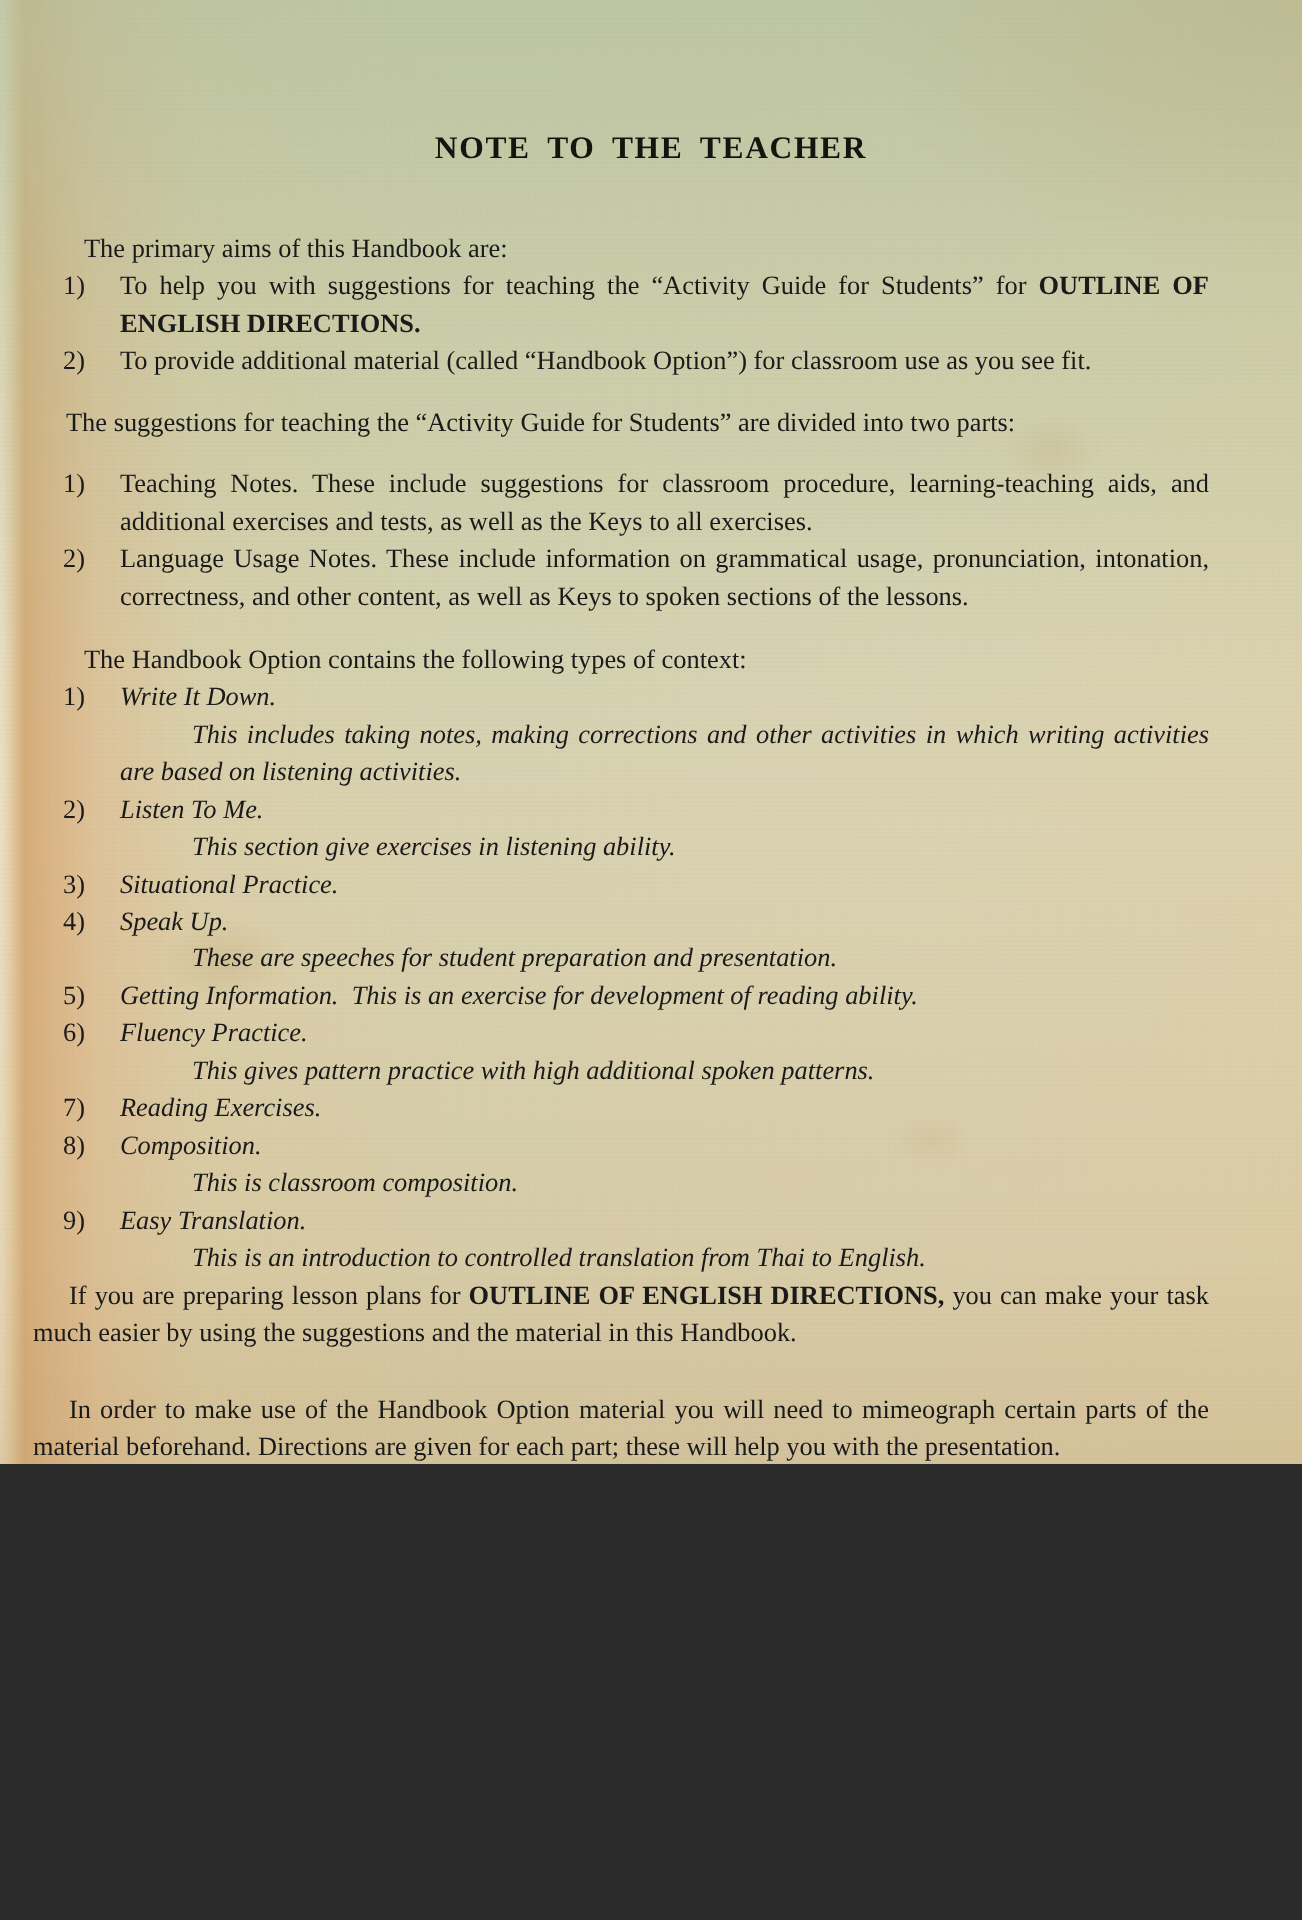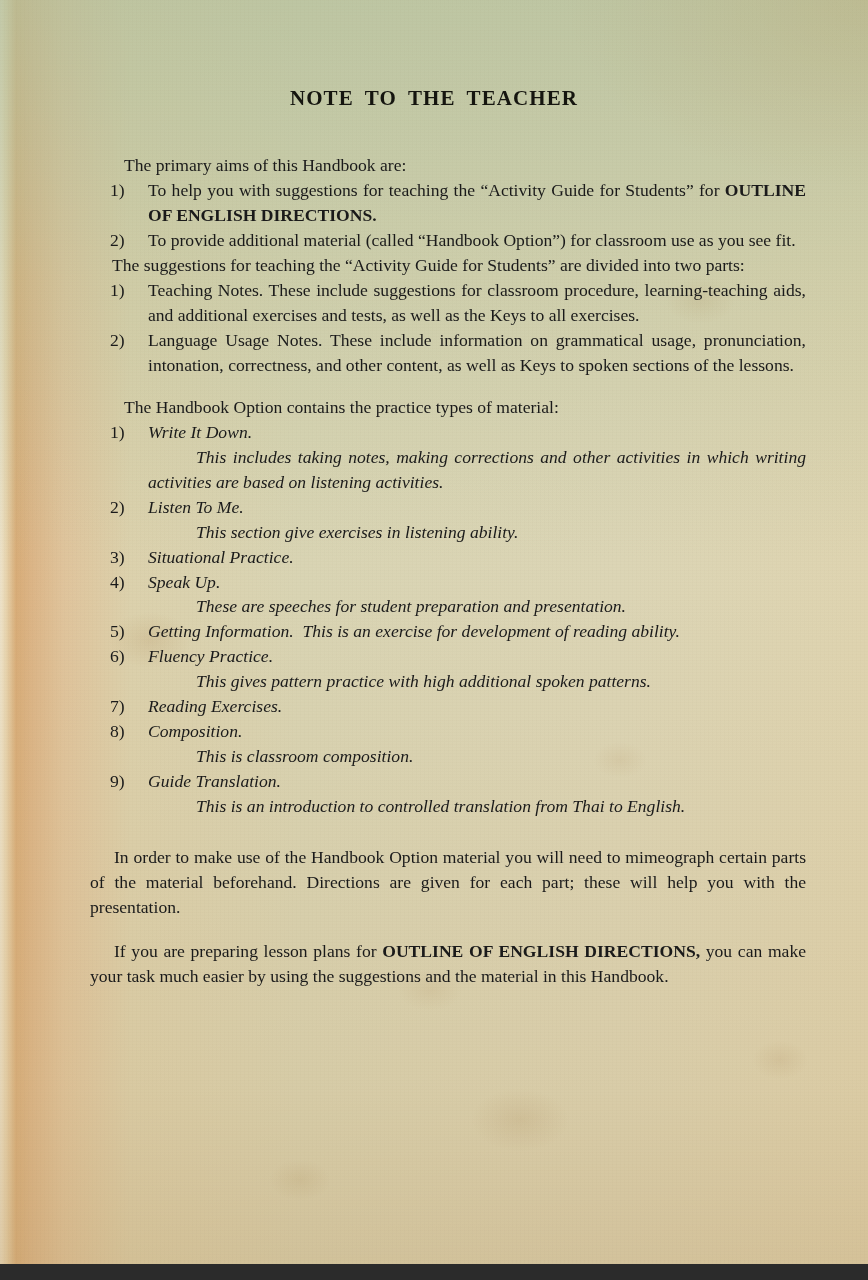--- a/index.html
+++ b/index.html
@@ -4,21 +4,21 @@
 <style>
   html, body {
     margin: 0;
     padding: 0;
     background: #2b2b2b;
   }
 
   .page {
     position: relative;
     width: 868px;
-    height: 1264px;
+    height: 976px;
     overflow: hidden;
     font-family: "Liberation Serif", "DejaVu Serif", serif;
     color: #1a1a1a;
     background-color: #ddd7b9;
     background-image:
       
       radial-gradient(ellipse 60px 40px at 150px 640px, rgba(166,124,70,0.16), rgba(166,124,70,0) 70%),
       radial-gradient(ellipse 50px 34px at 700px 300px, rgba(166,124,70,0.13), rgba(166,124,70,0) 70%),
       radial-gradient(ellipse 70px 45px at 520px 1120px, rgba(160,120,66,0.14), rgba(160,120,66,0) 70%),
       radial-gradient(ellipse 44px 30px at 300px 1180px, rgba(160,120,66,0.12), rgba(160,120,66,0) 70%),
@@ -67,36 +67,36 @@
     text-align: center;
     font-size: 21px;
     font-weight: bold;
     letter-spacing: 1.1px;
     word-spacing: 5px;
     color: #15150f;
   }
 
   .body {
     margin-top: 42px;
-    padding-left: 102px;
+    padding-left: 34px;
     padding-right: 62px;
     font-size: 17.6px;
     line-height: 1.42;
   }
 
   p.para {
     margin: 0;
     text-align: justify;
     text-indent: 22px;
   }
   p.para.gap-before { margin-top: 17px; }
 
   
   p.hang-flush {
-    margin: 0;
+    margin: 16px;
     text-align: justify;
     text-indent: 22px;
     margin-left: -12px;
   }
 
   
   p.closing {
     margin: 0;
     text-align: justify;
     text-indent: 24px;
@@ -177,21 +177,21 @@
         <li>
           <span class="num">1)</span>
           <span class="itext">Teaching Notes. These include suggestions for classroom procedure, learning-teaching aids, and additional exercises and tests, as well as the Keys to all exercises.</span>
         </li>
         <li>
           <span class="num">2)</span>
           <span class="itext">Language Usage Notes. These include information on grammatical usage, pronunciation, intonation, correctness, and other content, as well as Keys to spoken sections of the lessons.</span>
         </li>
       </ol>
 
-      <p class="para gap-before">The Handbook Option contains the practice types of material:</p>
+      <p class="para gap-before">The Handbook Option contains the following types of context:</p>
 
       <ol class="numlist list-c">
         <li>
           <span class="num">1)</span>
           <span class="itext">
             <span>Write It Down.</span>
             <span class="desc">This includes taking notes, making corrections and other activities in which writing activities are based on listening activities.</span>
           </span>
         </li>
         <li>
@@ -237,25 +237,25 @@
         <li>
           <span class="num">8)</span>
           <span class="itext">
             <span>Composition.</span>
             <span class="desc">This is classroom composition.</span>
           </span>
         </li>
         <li>
           <span class="num">9)</span>
           <span class="itext">
-            <span>Guide Translation.</span>
+            <span>Easy Translation.</span>
             <span class="desc">This is an introduction to controlled translation from Thai to English.</span>
           </span>
         </li>
       </ol>
 
+      <p class="closing"><span>If you are preparing lesson plans for </span><b>OUTLINE OF ENGLISH DIRECTIONS,</b><span> you can make your task much easier by using the suggestions and the material in this Handbook.</span></p>
+
       <p class="closing" style="margin-top:26px;">In order to make use of the Handbook Option material you will need to mimeograph certain parts of the material beforehand.  Directions are given for each part; these will help you with the presentation.</p>
-
-      <p class="closing"><span>If you are preparing lesson plans for </span><b>OUTLINE OF ENGLISH DIRECTIONS,</b><span> you can make your task much easier by using the suggestions and the material in this Handbook.</span></p>
 
     </div>
   </div>
 </div>
 
 </body></html>

